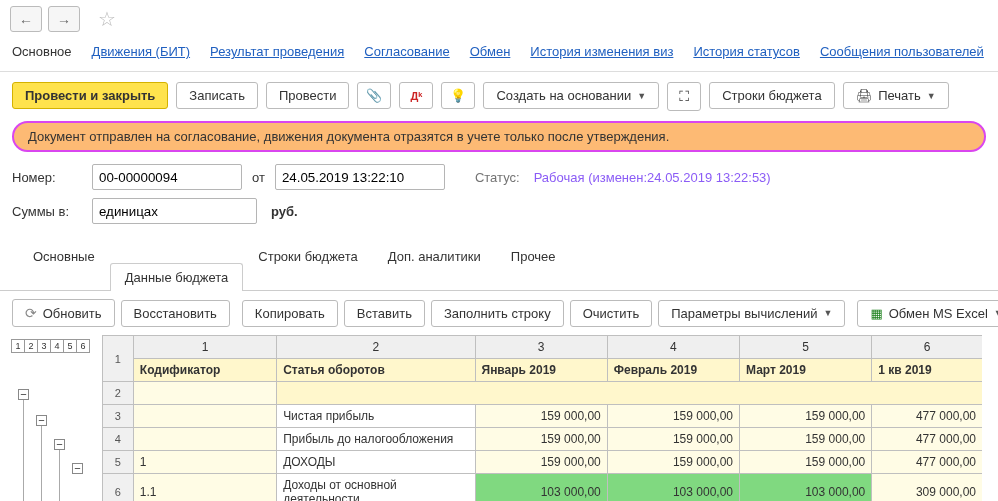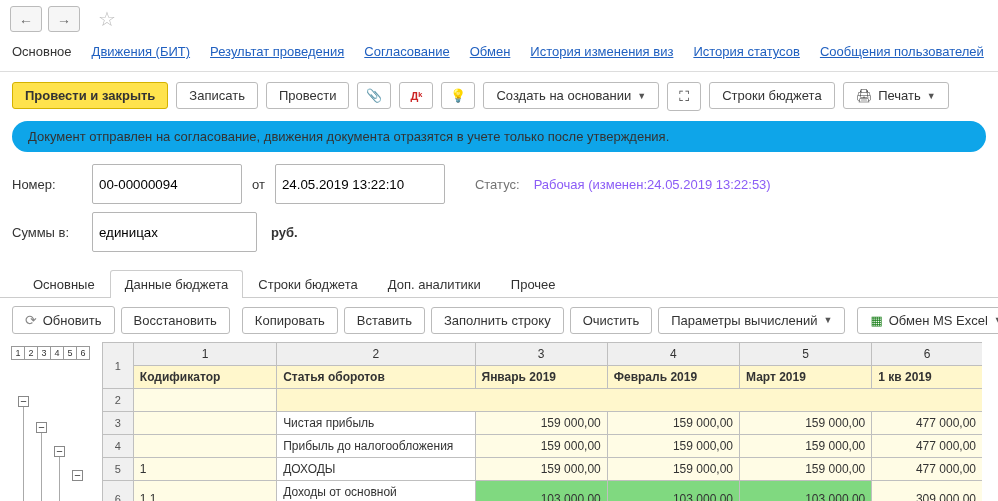--- a/index.html
+++ b/index.html
@@ -18,38 +18,38 @@
   .links a { color:#2060c0; text-decoration:underline; cursor:pointer;}
 
   
   .toolbar { display:flex; gap:8px; padding:10px 12px; align-items:flex-start; flex-wrap:nowrap;}
   .btn { border:1px solid #bbb; border-radius:3px; background:#fff; padding:5px 12px; font-size:13px; display:flex; align-items:center; gap:6px; cursor:pointer; white-space:nowrap;}
   .btn-yellow { background:#ffe34d; border-color:#d4b200; font-weight:bold;}
   .btn-icon { width:34px; justify-content:center; padding:5px 0;}
   .caret { font-size:9px; color:#555;}
 
   
-  .banner { margin:0 12px 10px 12px; padding:6px 14px; background:#0ea5e9; border:2px solid #0ea5e9; border-radius:16px; }
+  .banner { margin:0 12px 10px 12px; padding:6px 14px; background:#fdba74; border:2px solid #d946ef; border-radius:16px; }
 
   
   .form-rows { padding:2px 12px 10px 12px;}
   .frow { display:flex; align-items:center; gap:10px; margin-bottom:8px;}
   .flabel { width:70px; }
-  .finput { border:1px solid #b5b5b5; border-radius:2px; padding:3px 6px; background:#fff; height:40px;}
+  .finput { border:1px solid #b5b5b5; border-radius:2px; padding:3px 6px; background:#fff; height:26px;}
   .finput.num { width:150px; }
   .finput.dt { width:170px; }
   .finput.unit { width:165px; }
   .bold-val { font-weight:bold; margin-left:4px;}
   .stat-lbl { color:#737373; margin-left:20px;}
   .stat-val { color:#8b5cf6; margin-left:4px;}
 
   
   .tabs { display:flex; border-bottom:1px solid #ccc; padding-left:18px;}
   .tab { padding:6px 14px; border:1px solid transparent; border-bottom:none; margin-bottom:-1px; cursor:pointer; color:#333;}
-  .tab.active { border-color:#ccc; background:#fff; border-radius:3px 3px 0 0;}
+  .tab.active { border-color:#ccc; background:#fff; border-radius:3px 3px 0 0;margin-top:21px;}
 
   
   .subtool { display:flex; gap:6px; padding:8px 12px; align-items:center; }
   .sep { width:8px; }
 
   
   .grid-wrap { display:flex; padding:0 0 0 12px; }
   .outline { width:90px; padding-top:4px;}
   .lvlpick { display:flex; gap:0; margin-bottom:6px;}
   .lvlpick span { width:14px; height:14px; border:1px solid #999; font-size:9px; display:flex; align-items:center; justify-content:center; background:#fff; margin-left:-1px; cursor:pointer;}

